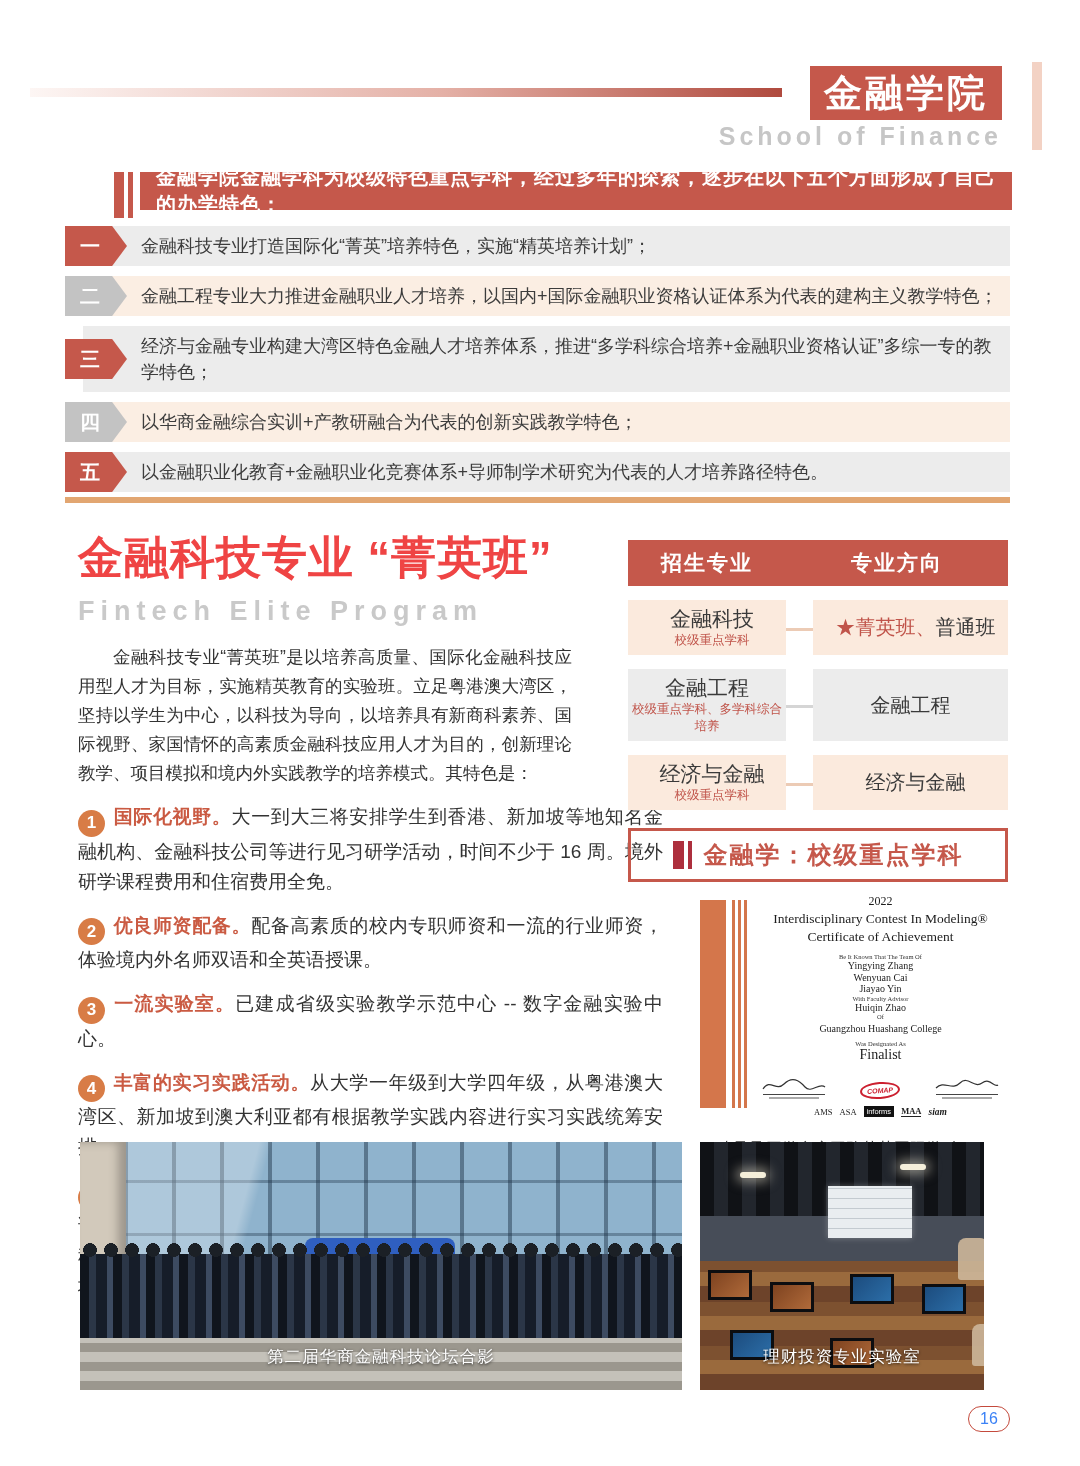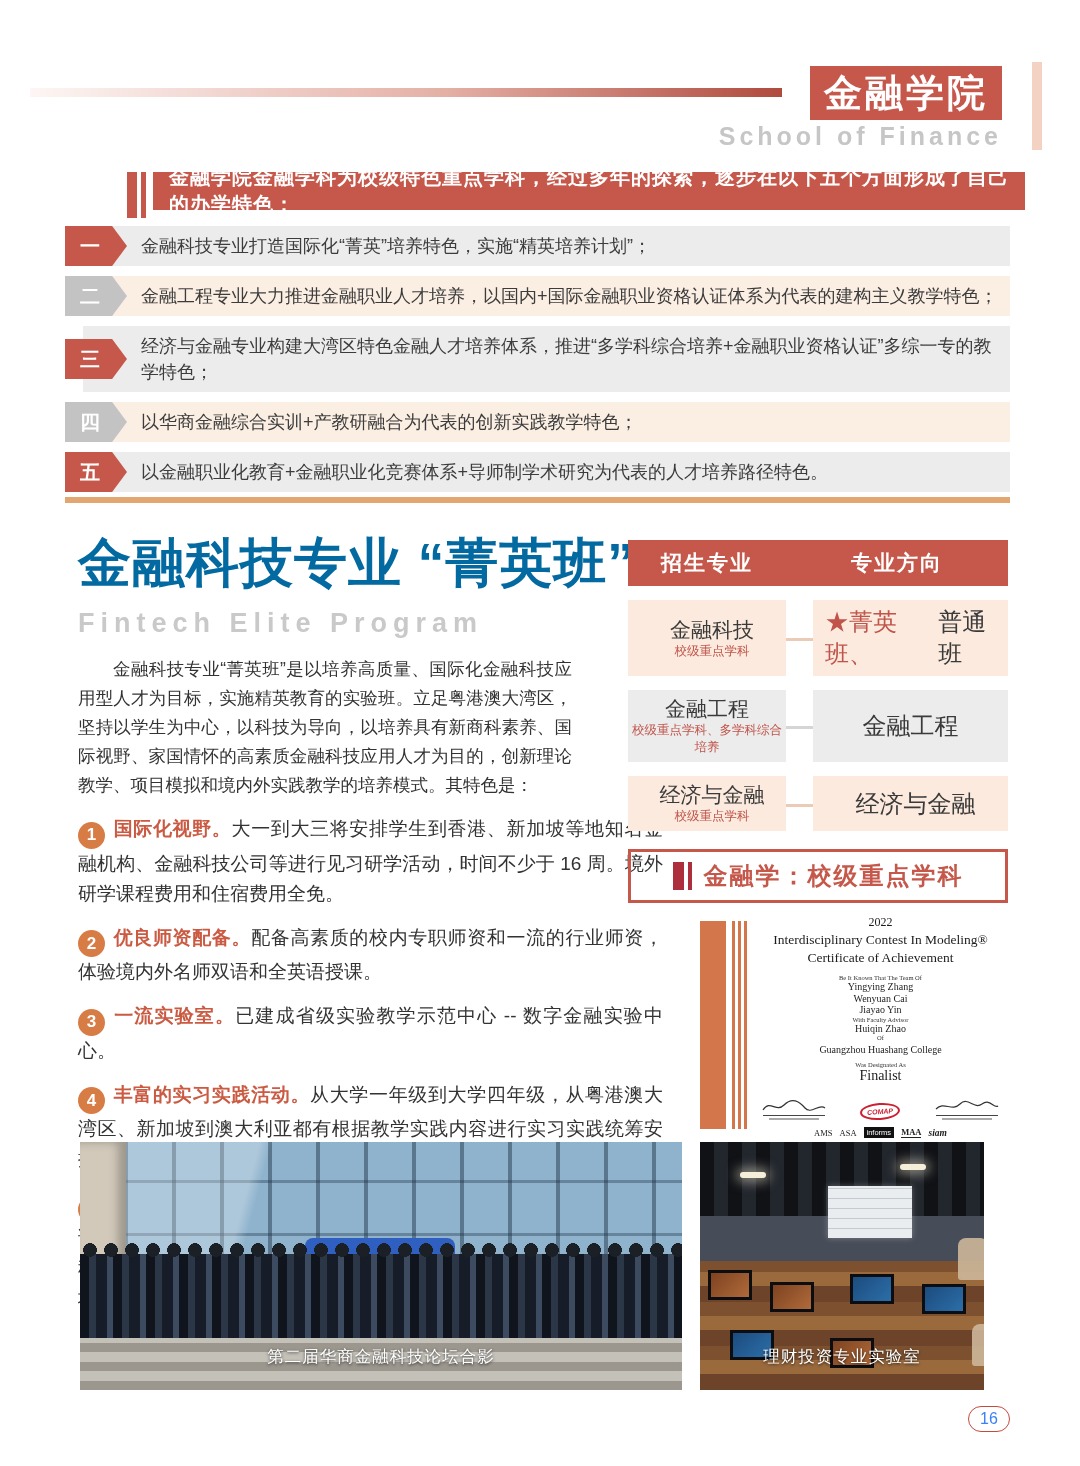--- a/index.html
+++ b/index.html
@@ -10,21 +10,21 @@
   .grad-line { position:absolute; left:30px; top:88px; width:752px; height:9px;
     background:linear-gradient(to right, #fdf6f4, #e4b0a6 55%, #b04a3e); }
   .dept-box { position:absolute; left:810px; top:66px; width:192px; height:54px;
     background:#c5584b; color:#fff; font-size:38px; font-weight:bold; letter-spacing:3px;
     display:flex; align-items:center; justify-content:center; }
   .dept-en { position:absolute; top:122px; left:700px; width:302px; text-align:right;
     color:#c6c6c6; font-size:25px; font-weight:bold; letter-spacing:4px; }
   .head-bar { position:absolute; left:1032px; top:62px; width:10px; height:88px; background:#f3d2c4; }
 
   
-  .intro-banner { position:absolute; left:80px; top:172px; width:945px; height:38px; display:flex;padding-left:47px; }
+  .intro-banner { position:absolute; left:67px; top:172px; width:945px; height:38px; display:flex;padding-left:47px; }
   .ib-bar1 { width:10px; height:46px; background:#c5584b; }
   .ib-gap1 { width:4px; }
   .ib-bar2 { width:5px; height:46px; background:#c5584b; }
   .ib-gap2 { width:7px; }
   .ib-main { flex:1; background:#c5584b; color:#fff; font-weight:bold; font-size:20px;
     display:flex; align-items:center; padding-left:16px; letter-spacing:1px; }
 
   
   .feat-rows { position:absolute; left:83px; top:226px; width:927px; }
   .feat-row { position:relative; margin-bottom:10px; padding:7px 10px 7px 58px;
@@ -35,40 +35,40 @@
     width:62px; height:40px; color:#fff; font-size:20px; font-weight:bold;
     display:flex; align-items:center; justify-content:center; padding-right:12px;
     clip-path:polygon(0 0, 76% 0, 100% 50%, 76% 100%, 0 100%); }
   .badge-red  { background:#c5584b; }
   .badge-gray { background:#c3c3c3; }
 
   .tan-divider { position:absolute; left:65px; top:497px; width:945px; height:6px; background:#e2a671; }
 
   
   .left-col { position:absolute; left:78px; top:528px; width:585px; }
-  .prog-title { color:#0369a1; font-size:53px; font-weight:bold; letter-spacing:1px; }
+  .prog-title { color:#ef4444; font-size:45px; font-weight:bold; letter-spacing:1px; }
   .prog-sub { margin-top:8px; color:#c9c9c9; font-size:27px; font-weight:bold; letter-spacing:6px; }
   .prog-intro { margin-top:16px; width:494px; font-size:17.5px; line-height:29px; color:#333;
     text-align:justify; text-indent:2em; }
   .point { margin-top:14px; font-size:19px; line-height:30px; color:#333; text-align:justify; }
   .pt-circle { display:inline-flex; width:27px; height:27px; border-radius:50%; background:#d87c46;
     color:#fff; font-size:17px; font-weight:bold; align-items:center; justify-content:center;
     margin-right:8px; vertical-align:-5px; }
   .pt-label { color:#ca5a42; font-weight:bold; }
 
   
   .right-col { position:absolute; left:628px; top:540px; width:380px; }
   .tbl-heads { display:flex; }
   .tbl-head { height:46px; background:#c5584b; color:#fff; font-size:21px; font-weight:bold;
     display:flex; align-items:center; justify-content:center; letter-spacing:2px; }
   .th1 { width:158px; } .th2 { flex:1; }
   .tbl-row { display:flex; gap:27px; margin-top:14px; position:relative; }
   .cell { display:flex; flex-direction:column; align-items:center; justify-content:center; padding:6px 2px; }
   .cell-major { width:158px; }
-  .cell-dir { flex:1; font-size:24px; color:#3a3a3a; flex-direction:row; }
+  .cell-dir { flex:1; font-size:20px; color:#3a3a3a; flex-direction:row; }
   .cream { background:#fbeadd;padding-left:12px; } .grayc { background:#ececec; }
   .major-name { font-size:21px; color:#3a3a3a; line-height:26px; }
   .major-note { font-size:12.5px; color:#c0544a; line-height:17px; text-align:center; }
   .dir-star { color:#c0544a; }
   .connector { position:absolute; left:158px; width:27px; height:3px; top:50%; }
   .conn-cream { background:#eccbb5; } .conn-gray { background:#d5d5d5; }
 
   .highlight-box { margin-top:18px; height:54px; border:3px solid #c5584b;
     display:flex; align-items:center; justify-content:center; }
   .hb-bar1 { width:11px; height:28px; background:#ad2f3d; }

